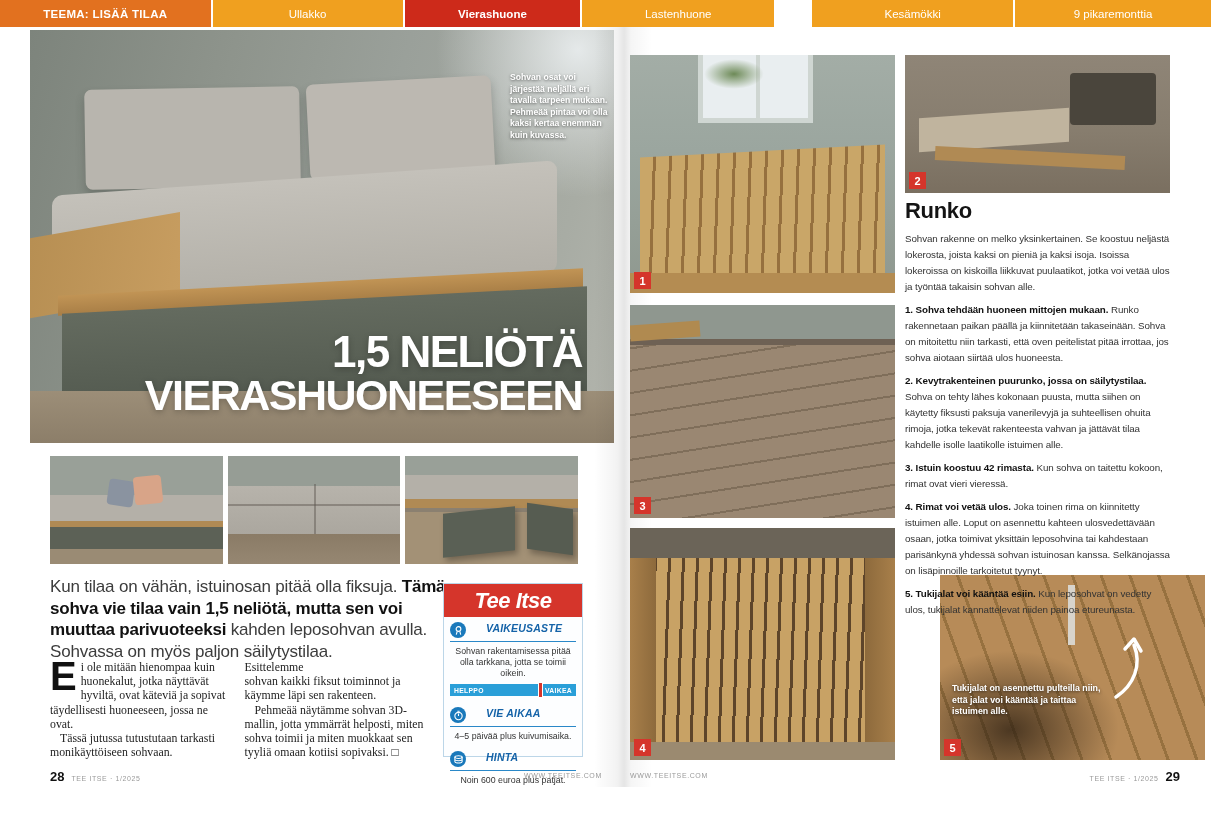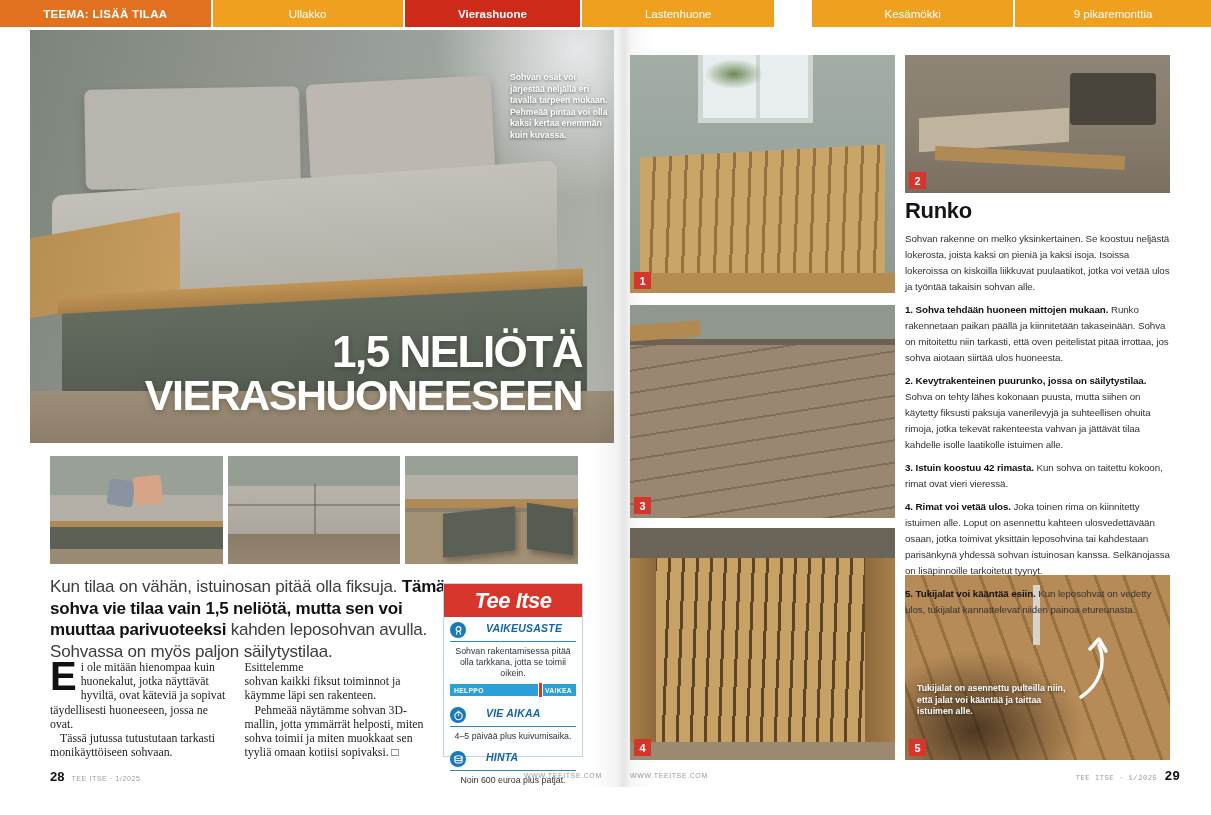--- a/index.html
+++ b/index.html
@@ -85,21 +85,21 @@
   .slider { position:relative; height:12px; background:#2a9fd8; margin:2px 0 6px 0;
             display:flex; align-items:center; justify-content:space-between; padding:0 4px; }
   .slider .s-label { color:#fff; font-weight:bold; font-size:6.8px; letter-spacing:.3px; }
   .slider-marker { position:absolute; top:-2px; width:5px; height:16px; background:#d5352b; border:1px solid #fff; }
 
   .footer { position:absolute; top:769px; font-size:7px; color:#9a9a9a; letter-spacing:.6px; display:flex; align-items:baseline; gap:7px; }
   .footer .pagenum { font-size:13px; font-weight:bold; color:#111; letter-spacing:0; }
   .footer-left { left:50px; }
   .footer-site-left { position:absolute; top:772px; left:524px; font-size:7px; color:#9a9a9a; letter-spacing:.6px; }
   .footer-site-right { position:absolute; top:772px; left:630px; font-size:7px; color:#9a9a9a; letter-spacing:.6px; }
-  .footer-right { right:31px;font-family:Liberation Mono, monospace; }
+  .footer-right { right:31px; }
 
   
   .photo { position:absolute; overflow:hidden; }
   .badge { position:absolute; left:4px; bottom:4px; width:17px; height:17px; background:#d5352b;
            color:#fff; font-weight:bold; font-size:11px; display:flex; align-items:center; justify-content:center; }
   .photo-1 { left:630px; top:55px; width:265px; height:238px;
              background:linear-gradient(180deg,#a3ada6 0%,#9ba69f 40%,#8f988f 100%); }
   .photo-1 .win { position:absolute; left:68px; top:0; width:115px; height:68px; background:#e9eef0;
                   border:5px solid #cfd6d2; border-top:none; }
   .photo-1 .win-bar { position:absolute; left:50%; top:0; width:4px; height:100%; background:#cfd6d2; }
@@ -116,21 +116,21 @@
   .photo-3 { left:630px; top:305px; width:265px; height:213px;
              background:linear-gradient(180deg,#8f978f 0%,#8f978f 16%,#6e6154 16%,#6e6154 19%,transparent 19%),
                         repeating-linear-gradient(171deg,#9a8772 0 20px,#7f6e5a 20px 22px); }
   .photo-3 .rail { position:absolute; left:0; top:18px; width:70px; height:16px; background:#b08a50; transform:rotate(-4deg); }
   .photo-4 { left:630px; top:528px; width:265px; height:232px;
              background:linear-gradient(180deg,#6b6458 0%,#6b6458 13%,transparent 13%),
                         repeating-linear-gradient(92deg,#c8a265 0 11px,#5e452a 11px 14px); }
   .photo-4 .rail-l { position:absolute; left:0; top:30px; width:26px; height:202px; background:linear-gradient(90deg,#a87f4a,#8d6a3c); }
   .photo-4 .rail-r { position:absolute; right:0; top:30px; width:30px; height:202px; background:linear-gradient(90deg,#8d6a3c,#a87f4a); }
   .photo-4 .floorstrip { position:absolute; left:0; bottom:0; width:100%; height:18px; background:#9b8a70; }
-  .photo-5 { left:905px; top:575px; width:265px; height:185px;
+  .photo-5 { left:940px; top:575px; width:265px; height:185px;
              background:repeating-linear-gradient(70deg,#b78b58 0 24px,#97713f 24px 27px); }
   .photo-5 .shadow { position:absolute; left:-40px; bottom:-50px; width:220px; height:160px;
              background:radial-gradient(ellipse,rgba(40,28,16,.75) 0%,rgba(40,28,16,0) 70%); }
   .photo-5 .leg { position:absolute; left:128px; top:10px; width:7px; height:60px; background:#d8d4cc; }
   .photo-5 .caption { position:absolute; left:12px; top:108px; width:150px; color:#fff; font-weight:bold;
              font-size:8.8px; line-height:11.5px; text-shadow:0 1px 3px rgba(0,0,0,.6); }
   .photo-5 .arrow { position:absolute; left:168px; top:60px; }
 
   .article { position:absolute; left:905px; top:198px; width:267px; color:#333; }
   .article h1 { font-size:22px; color:#141414; letter-spacing:-0.3px; margin-bottom:7px; }

